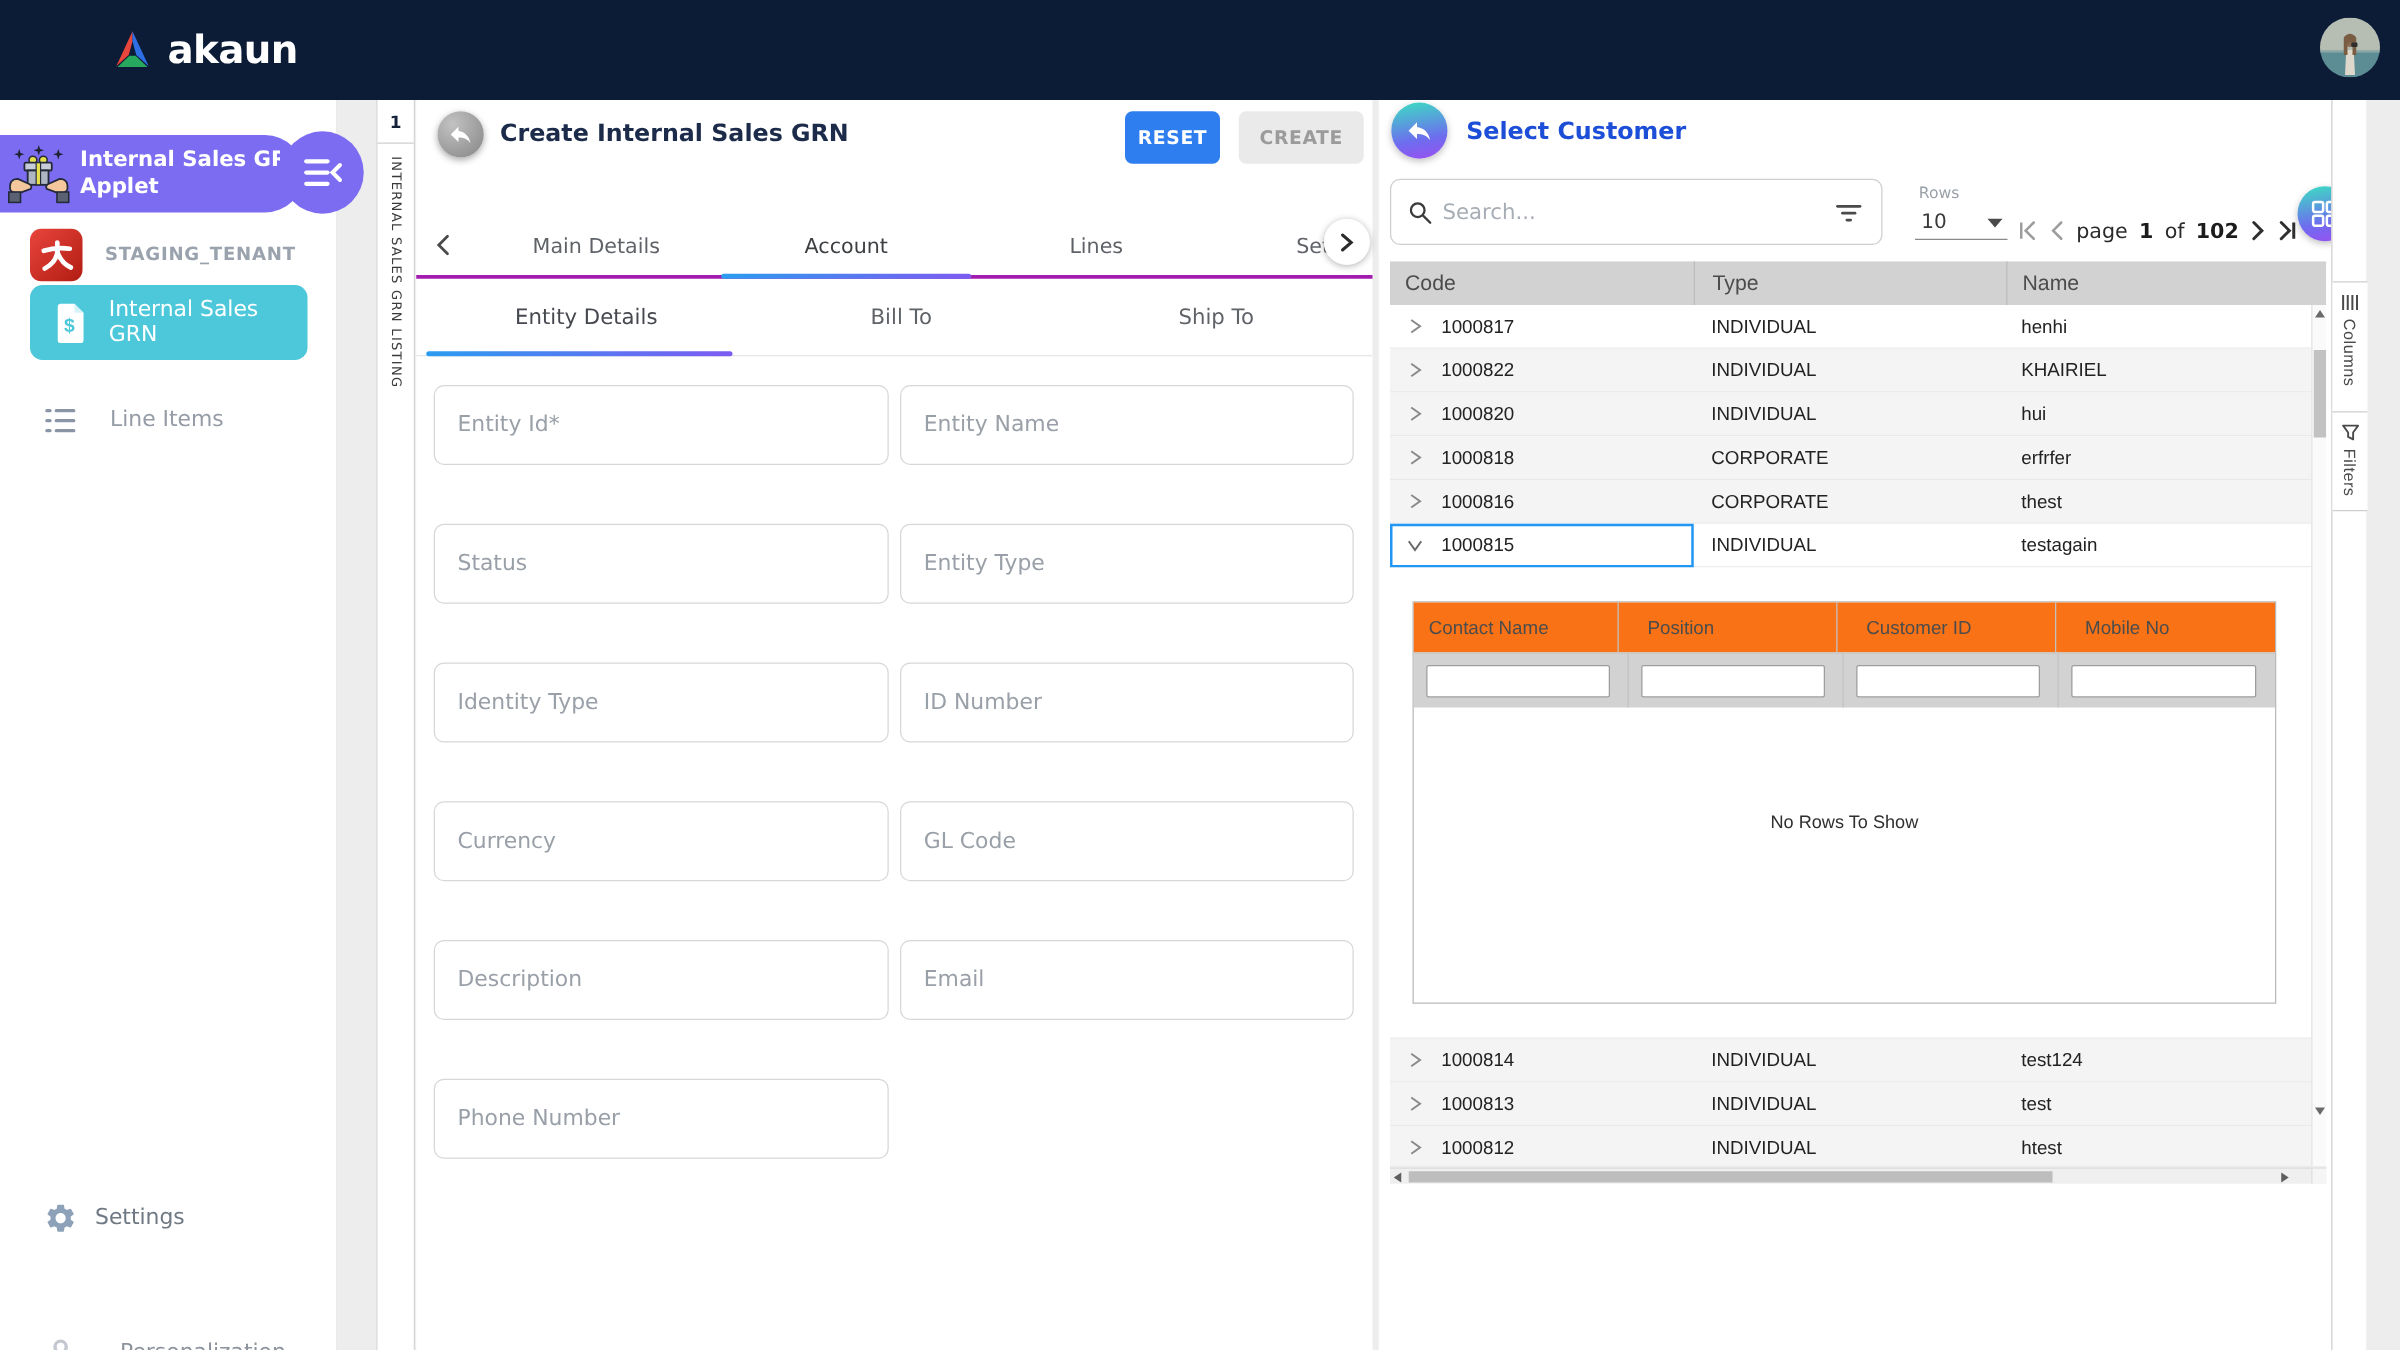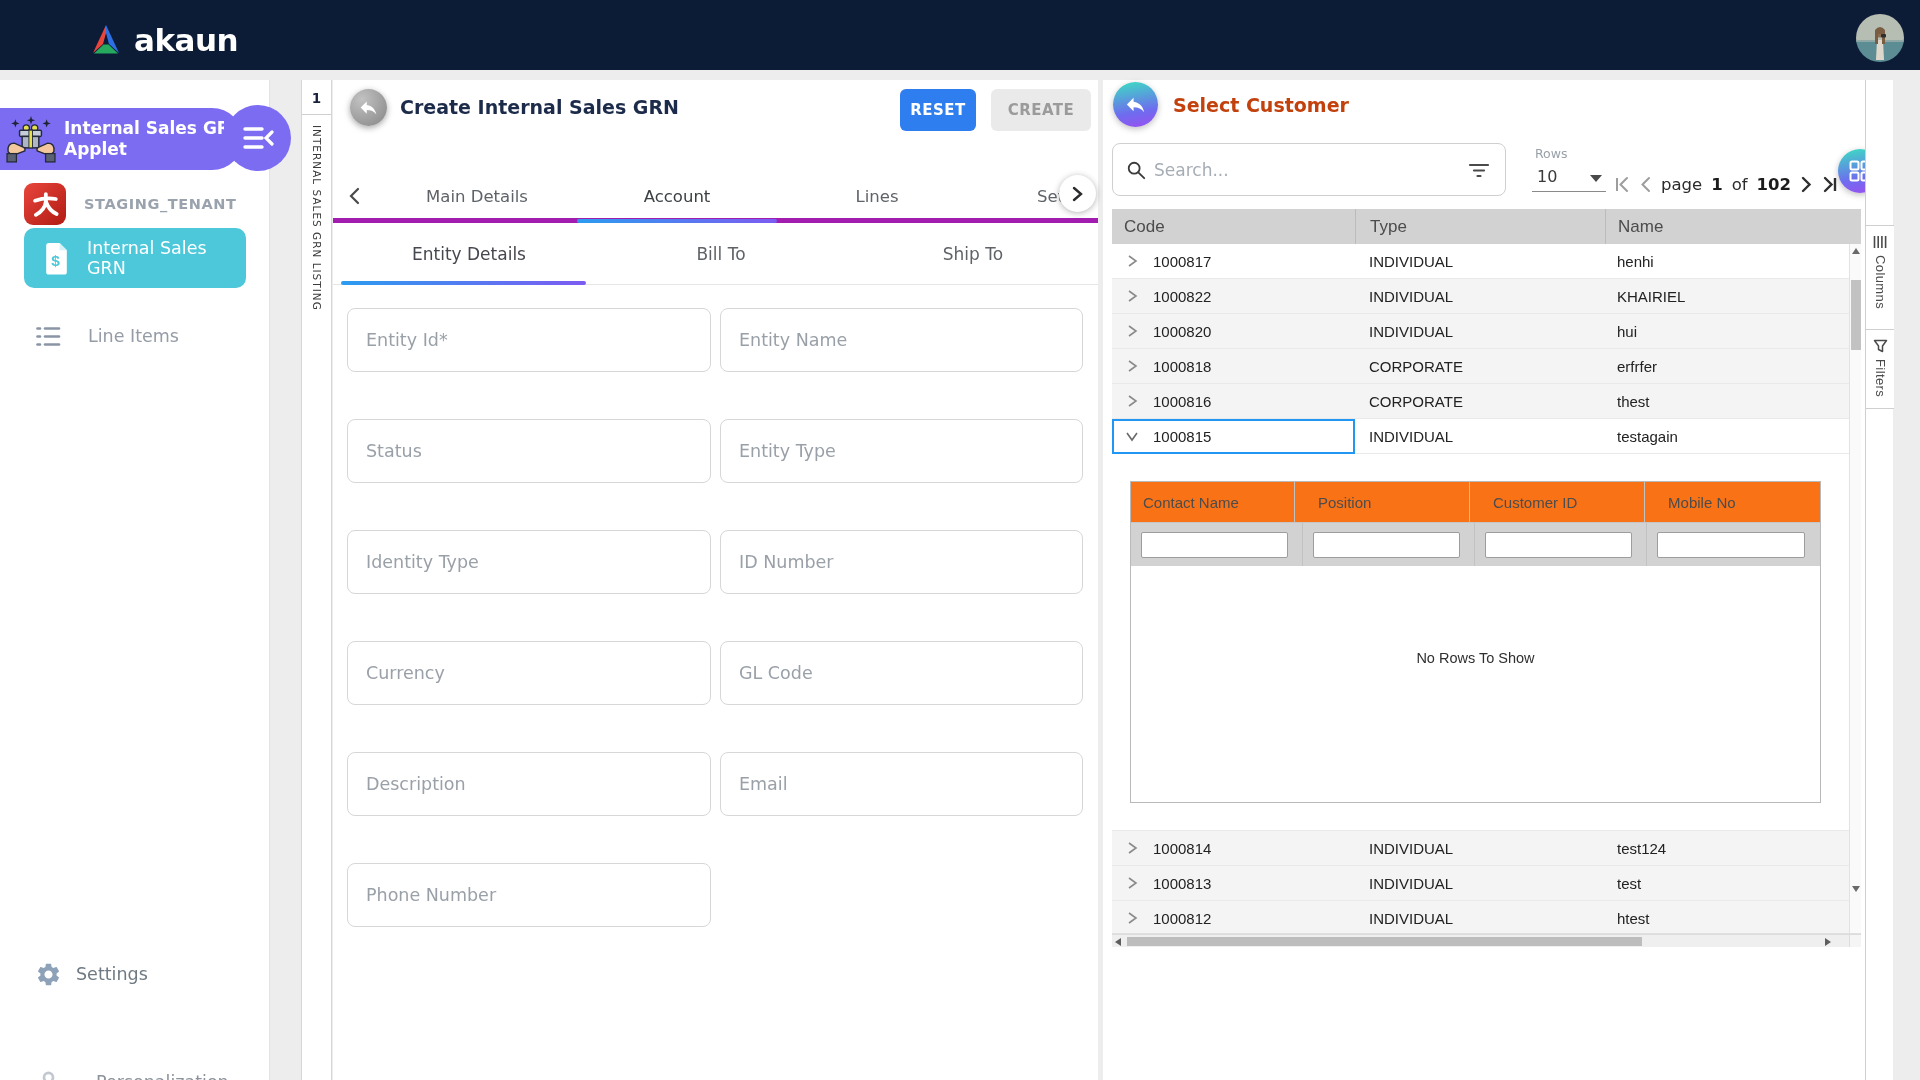--- a/index.html
+++ b/index.html
@@ -2,21 +2,21 @@
 <html><head>
 <meta charset="utf-8">
 <title>akaun - Internal Sales GRN</title>
 <style>
   * { margin:0; padding:0; box-sizing:border-box; }
   html,body { width:1920px; height:1080px; background:#ededed; font-family:"DejaVu Sans","Liberation Sans",sans-serif; overflow:hidden; }
   .abs { position:absolute; }
   #stage { position:relative; width:1920px; height:1080px; background:#ededed; }
 
   
-  #topbar { left:0; top:0; width:1920px; height:70px; background:#0d1c36; z-index:30; }
+  #topbar { left:0; top:0; width:1920px; height:80px; background:#0d1c36; z-index:30; }
   #logo { left:88px; top:22px; display:flex; align-items:center; gap:10px; }
   #logo-text { color:#fff; font-size:31px; font-weight:700; letter-spacing:-0.5px; }
   #avatar { left:1856px; top:14px; width:48px; height:48px; border-radius:50%; overflow:hidden; cursor:pointer; }
 
   
   #sidebar { left:0; top:80px; width:270px; height:1000px; background:#fff; border-right:1px solid #e3e3e3; z-index:5; }
   #applet-pill { position:absolute; left:0; top:28px; width:243px; height:62px; background:#7c6cf2; border-radius:0 31px 31px 0; display:flex; align-items:center; cursor:pointer; z-index:6; }
   #applet-pill .pill-txt { color:#fff; font-size:17px; font-weight:600; line-height:1.25; margin-left:8px; white-space:nowrap; overflow:hidden; width:160px; }
   #collapse-btn { position:absolute; left:225px; top:25px; width:66px; height:66px; border-radius:50%; background:#7c6cf2; display:flex; align-items:center; justify-content:center; cursor:pointer; z-index:7; }
   .side-row { position:absolute; left:0; width:270px; display:flex; align-items:center; cursor:pointer; }
@@ -38,39 +38,39 @@
   #listing-index { display:block; text-align:center; padding:10px 0 8px 0; font-size:13.5px; font-weight:700; color:#16213a; border-bottom:1px solid #cfcfcf; }
   #listing-label { display:block; margin:10px auto 0 auto; writing-mode:vertical-rl; font-size:10.5px; color:#3a3a3a; letter-spacing:1px; }
 
   
   #main-panel { left:333px; top:80px; width:765px; height:1000px; background:#fff; z-index:3; }
   #main-back { left:17px; top:9px; width:37px; height:37px; border-radius:50%; background:radial-gradient(circle at 32% 28%, #c2c2c2, #858585); box-shadow:0 2px 6px rgba(0,0,0,0.35); display:flex; align-items:center; justify-content:center; cursor:pointer; }
   #main-title { left:67px; top:16px; font-size:19px; font-weight:600; color:#1c2b4a; }
   #reset-btn { left:567px; top:9px; width:76px; height:42px; background:#2e7ef0; border:none; border-radius:6px; color:#fff; font-size:15px; font-weight:700; letter-spacing:0.5px; cursor:pointer; font-family:inherit; }
   #create-btn { left:658px; top:9px; width:100px; height:42px; background:#eaeaea; border:none; border-radius:6px; color:#9b9b9b; font-size:15px; font-weight:700; letter-spacing:0.5px; cursor:default; font-family:inherit; }
 
-  #tabs-row { left:0; top:90px; width:765px; height:53px; border-bottom:5px solid #a21caf; }
+  #tabs-row { left:0; top:90px; width:765px; height:53px; border-bottom:3px solid #a21caf; }
   .tab-cell { position:absolute; top:0; width:200px; height:53px; display:flex; align-items:center; justify-content:center; font-size:16.5px; color:#5f6368; cursor:pointer; white-space:nowrap; }
   .tab-cell.active { color:#3c4043; }
   #tab-underline { position:absolute; left:244px; top:49px; width:200px; height:4px; border-radius:2px; background:linear-gradient(90deg,#2b9cf0,#7d5bf2); }
   #tabs-chevron-left { position:absolute; left:14px; top:17px; cursor:pointer; }
   #tabs-chevron-right { position:absolute; left:726px; top:95px; width:37px; height:37px; background:#fff; border-radius:50%; box-shadow:0 1px 6px rgba(0,0,0,0.3); display:flex; align-items:center; justify-content:center; cursor:pointer; z-index:8; }
 
   #subtabs-row { left:0; top:143px; width:765px; height:62px; border-bottom:1px solid #e6e6e6; }
   .subtab-cell { position:absolute; top:0; width:252px; height:62px; display:flex; align-items:center; justify-content:center; font-size:17px; color:#5f6368; cursor:pointer;padding-left:20px; }
   .subtab-cell.active { color:#46484f; }
   #subtab-underline { position:absolute; left:8px; top:58px; width:245px; height:4px; border-radius:2px; background:linear-gradient(90deg,#2b9cf0,#7d5bf2); }
 
   #form-grid { left:14px; top:228px; width:737px; display:grid; grid-template-columns:364px 363px; column-gap:9px; row-gap:47px; }
   .field { height:64px; border:1px solid #d7d7d7; border-radius:8px; display:flex; align-items:center; padding-left:18px; color:#9aa0a8; font-size:17.5px; cursor:text; background:#fff; }
 
   
   #right-panel { left:1103px; top:80px; width:789px; height:1000px; background:#fff; z-index:3; }
   #cust-back { left:10px; top:2px; width:45px; height:45px; border-radius:50%; background:linear-gradient(170deg,#3fd6c5 5%,#6e6cef 65%,#9b4ff0 100%); box-shadow:0 2px 6px rgba(0,0,0,0.25); display:flex; align-items:center; justify-content:center; cursor:pointer; }
-  #cust-title { left:70px; top:14px; font-size:19px; font-weight:600; color:#c2410c; }
+  #cust-title { left:70px; top:14px; font-size:19px; font-weight:600; color:#1d4ed8; }
 
   #search-box { left:9px; top:63px; width:394px; height:53px; border:1.5px solid #cfcfcf; border-radius:8px; background:#fff; display:flex; align-items:center; }
   #search-input { border:none; outline:none; flex:1; margin-left:8px; font-size:17px; color:#333; font-family:inherit; background:transparent; }
   #search-input::placeholder { color:#a7adb5; }
   #search-box svg.mag { margin-left:13px; }
   #filter-icon { margin-right:15px; cursor:pointer; }
 
   #rows-label { left:432px; top:66px; font-size:12.5px; color:#9aa0a8; }
   #rows-select { left:429px; top:84px; width:74px; height:28px; border-bottom:1px solid #8a8a8a; cursor:pointer; }
   #rows-value { position:absolute; left:5px; top:3px; font-size:16px; color:#3a3a3a; }

